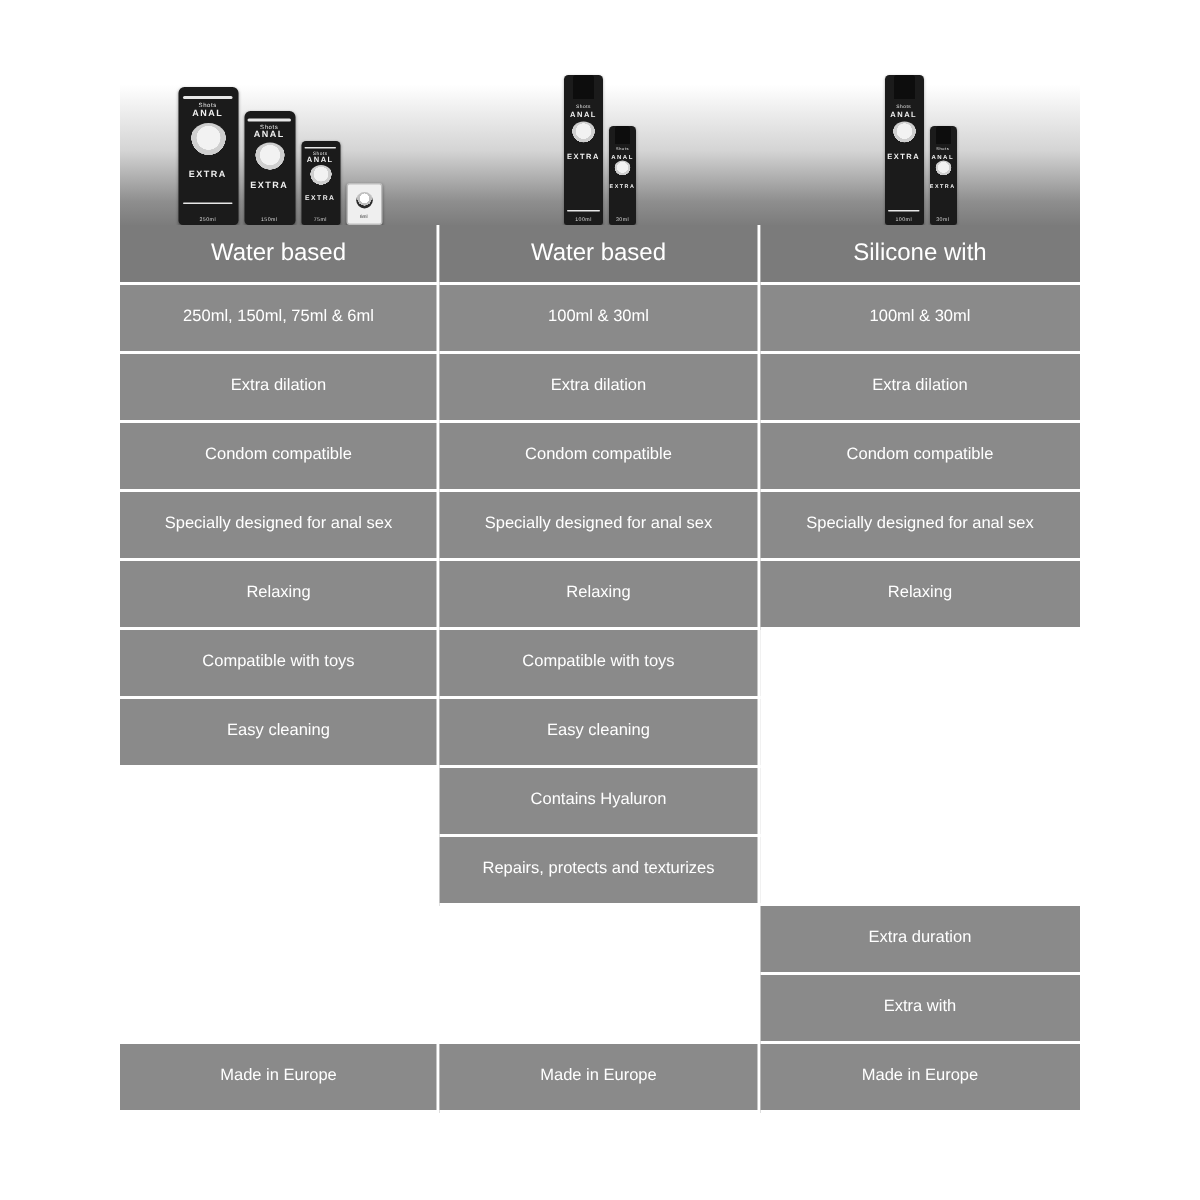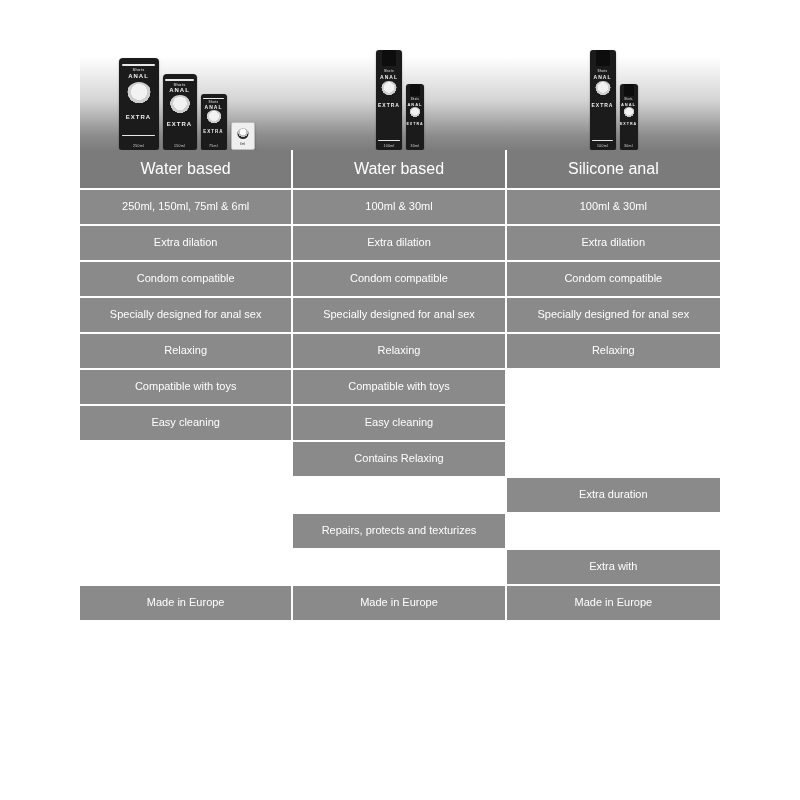--- a/index.html
+++ b/index.html
@@ -147,21 +147,21 @@
   .cell:last-child { border-right: none; }
   .cell.filled { background: #8a8a8a; }
   .cell.empty  { background: #ffffff; border-right-color: #ffffff; }
   .cell.header {
     background: #7b7b7b;
     font-size: 16px;
     height: 40px;
     color: #ffffff;
   }
   .row.header-row .cell { height: 40px; }
-  .row.body-row .cell { height: 36px; }
+  .row.body-row .cell { height: 46px; }
 </style>
 </head>
 <body>
 
 <div class="sheet">
 
   <div class="hero">
     <div class="hero-fade"></div>
 
     <div class="hero-col c1">
@@ -237,21 +237,21 @@
         <div class="lbl big" style="top:38px;font-size:3.6px;">EXTRA</div>
         <div class="foot">30ml</div>
       </div>
     </div>
   </div>
 
   <div class="grid">
     <div class="row header-row">
       <div class="cell header">Water based</div>
       <div class="cell header">Water based</div>
-      <div class="cell header">Silicone anal</div>
+      <div class="cell header">Silicone with</div>
     </div>
 
     <div class="row body-row">
       <div class="cell filled">250ml, 150ml, 75ml &amp; 6ml</div>
       <div class="cell filled">100ml &amp; 30ml</div>
       <div class="cell filled">100ml &amp;  30ml</div>
     </div>
     <div class="row body-row">
       <div class="cell filled">Extra dilation</div>
       <div class="cell filled">Extra dilation</div>
@@ -277,32 +277,32 @@
       <div class="cell filled">Compatible with toys</div>
       <div class="cell empty"></div>
     </div>
     <div class="row body-row">
       <div class="cell filled">Easy cleaning</div>
       <div class="cell filled">Easy cleaning</div>
       <div class="cell empty"></div>
     </div>
     <div class="row body-row">
       <div class="cell empty"></div>
-      <div class="cell filled">Contains Relaxing</div>
+      <div class="cell filled">Contains Hyaluron</div>
+      <div class="cell empty"></div>
+    </div>
+    <div class="row body-row">
+      <div class="cell empty"></div>
+      <div class="cell filled">Repairs, protects and texturizes</div>
       <div class="cell empty"></div>
     </div>
     <div class="row body-row">
       <div class="cell empty"></div>
       <div class="cell empty"></div>
       <div class="cell filled">Extra duration</div>
-    </div>
-    <div class="row body-row">
-      <div class="cell empty"></div>
-      <div class="cell filled">Repairs, protects and texturizes</div>
-      <div class="cell empty"></div>
     </div>
     <div class="row body-row">
       <div class="cell empty"></div>
       <div class="cell empty"></div>
       <div class="cell filled">Extra with</div>
     </div>
     <div class="row body-row">
       <div class="cell filled">Made in Europe</div>
       <div class="cell filled">Made in Europe</div>
       <div class="cell filled">Made in Europe</div>

